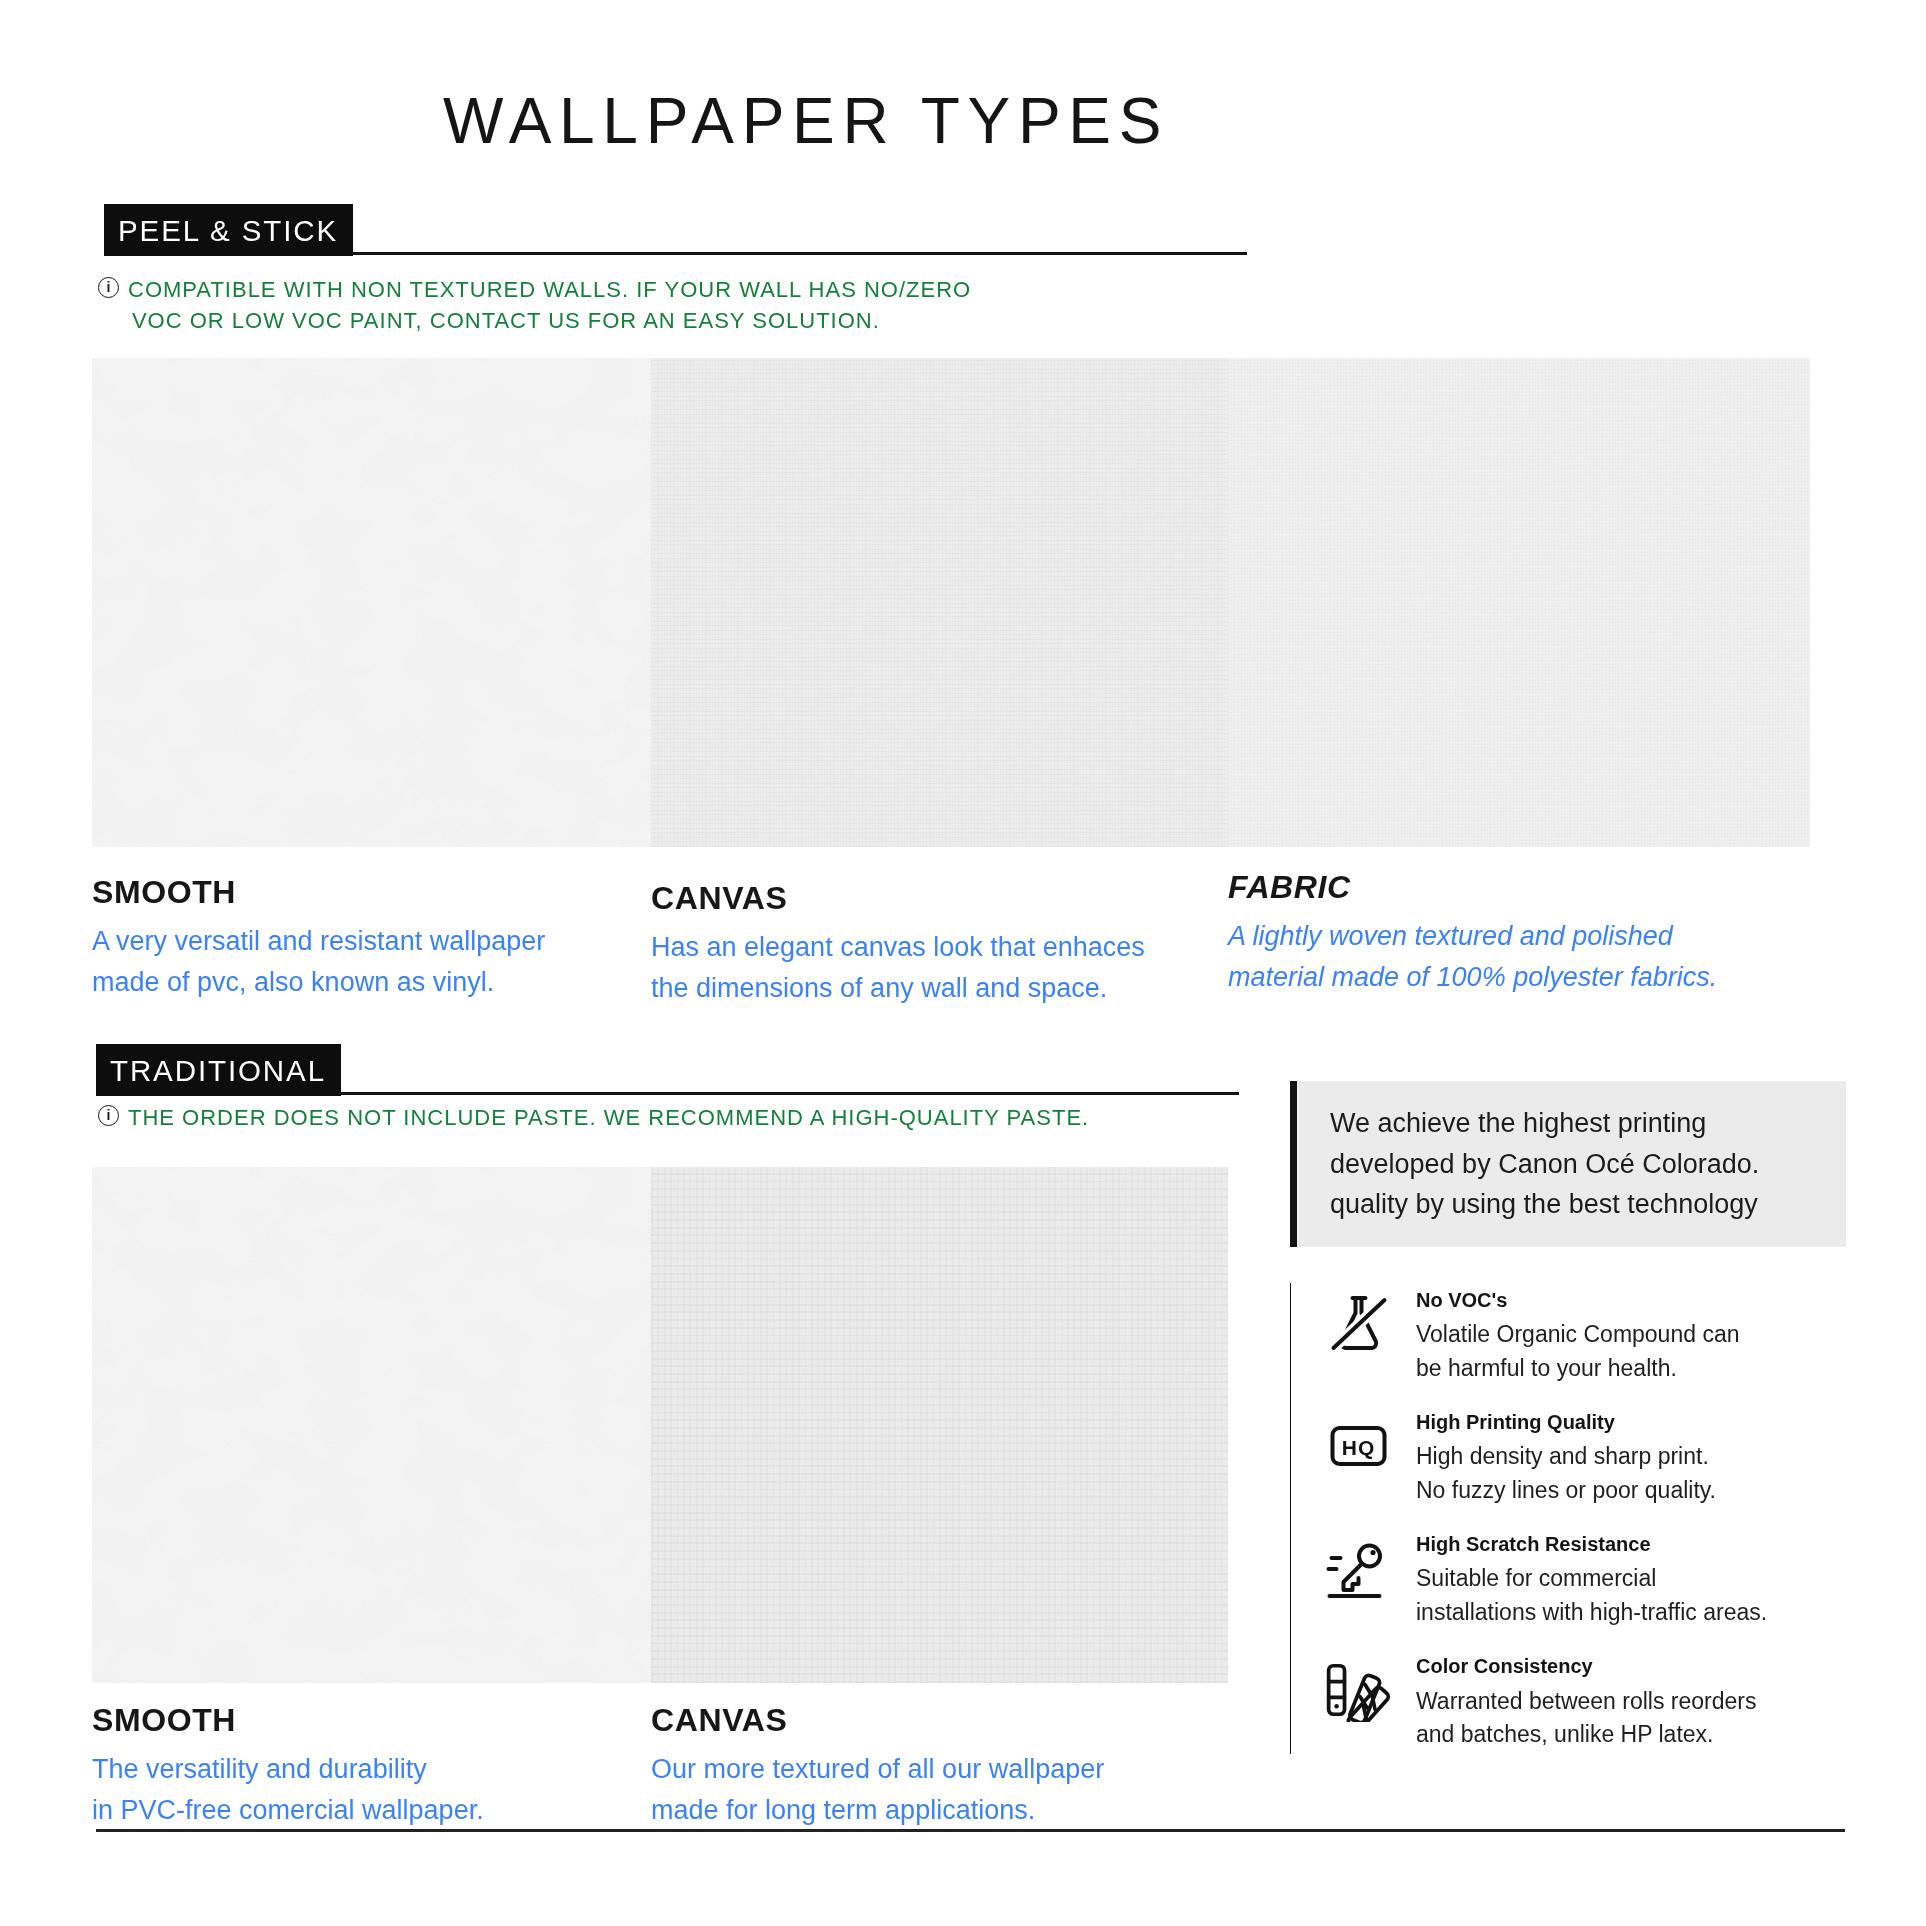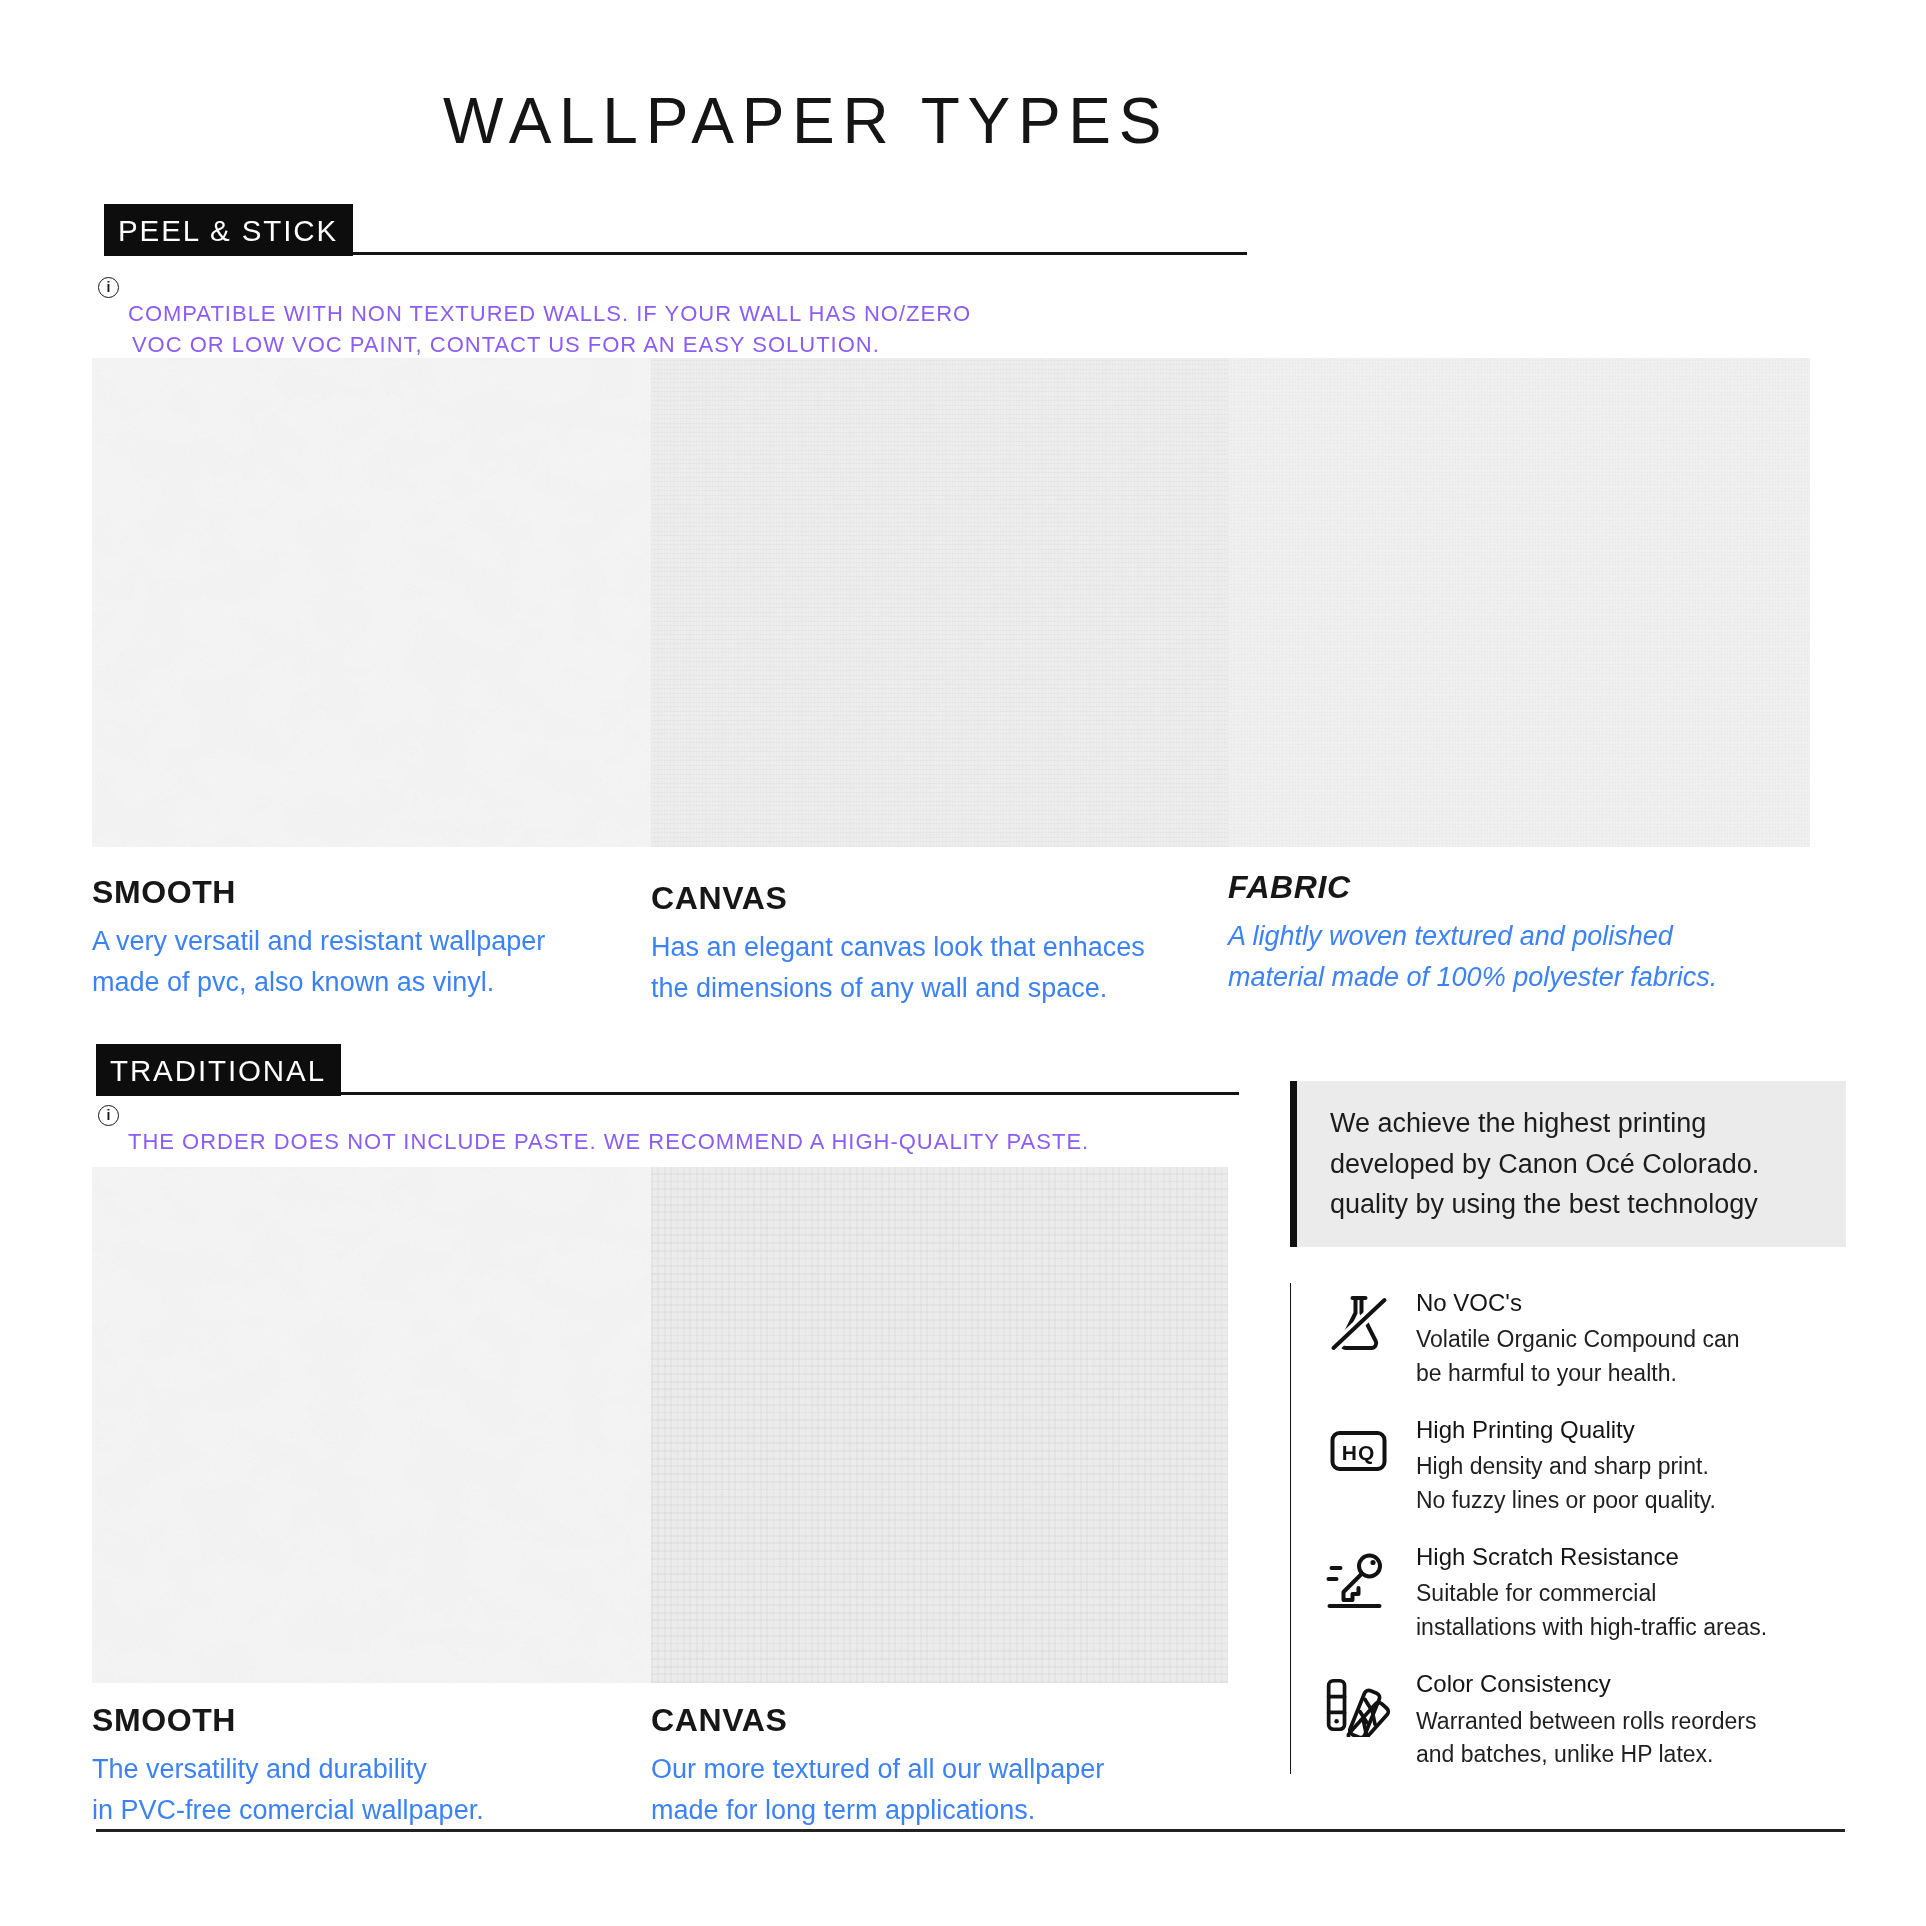--- a/index.html
+++ b/index.html
@@ -24,21 +24,21 @@
   }
   .section-line{flex:1;height:2.6px;background:#141414;margin-bottom:1.3px;}
 
   
   .note{display:flex;align-items:flex-start;gap:9px;}
   .info-icon{
     flex:none;width:19px;height:19px;border:1.9px solid #141414;border-radius:50%;
     display:flex;align-items:center;justify-content:center;
     font-size:14px;font-weight:600;margin-top:2.6px;
   }
-  .note-text{font-size:22px;letter-spacing:1px;line-height:1.42;color:#8b5cf6;margin-top:24px;}
+  .note-text{font-size:22px;letter-spacing:1px;line-height:1.42;color:#15803d;}
   .note-text span{display:block;}
   .note-text .l2{padding-left:3.9px;}
 
   
   .swatch-row{display:flex;align-items:flex-start;}
   .type-col{display:flex;flex-direction:column;}
   .swatch{position:relative;overflow:hidden;}
   .swatch svg{position:absolute;inset:0;width:100%;height:100%;display:block;}
   .weave{position:absolute;inset:0;}
   .weave.fine{
@@ -64,21 +64,21 @@
   .sidebar{left:1290px;top:1081px;width:556px;}
   .quality-box{
     background:#ebebeb;border-left:7px solid #111111;
     padding:22px 18px 22px 33px;font-size:27px;line-height:1.5;color:#1c1c1c;
   }
   .quality-box span{display:block;}
   .features{margin-top:36px;border-left:1.9px solid #141414;padding:6.4px 0 2.6px 33px;}
   .feature{display:flex;gap:23px;margin-bottom:26px;}
   .f-icon{flex:none;width:69px;height:64px;display:flex;align-items:flex-start;justify-content:center;margin-top:2.6px;}
   .f-icon svg{width:100%;height:100%;}
-  .f-title{font-size:24px;font-weight:400;color:#141414;margin-bottom:6.4px;}
+  .f-title{font-size:20px;font-weight:700;color:#141414;margin-bottom:6.4px;}
   .f-desc{font-size:23px;line-height:1.45;color:#1f1f1f;}
   .f-desc span{display:block;}
 
   
   .bottom-rule{left:96px;top:1829px;width:1749px;height:2.6px;background:#222222;}
 
   .icon-stroke{stroke:#121212;stroke-width:4;fill:none;stroke-linecap:round;stroke-linejoin:round;}
 </style>
 </head>
 <body>

